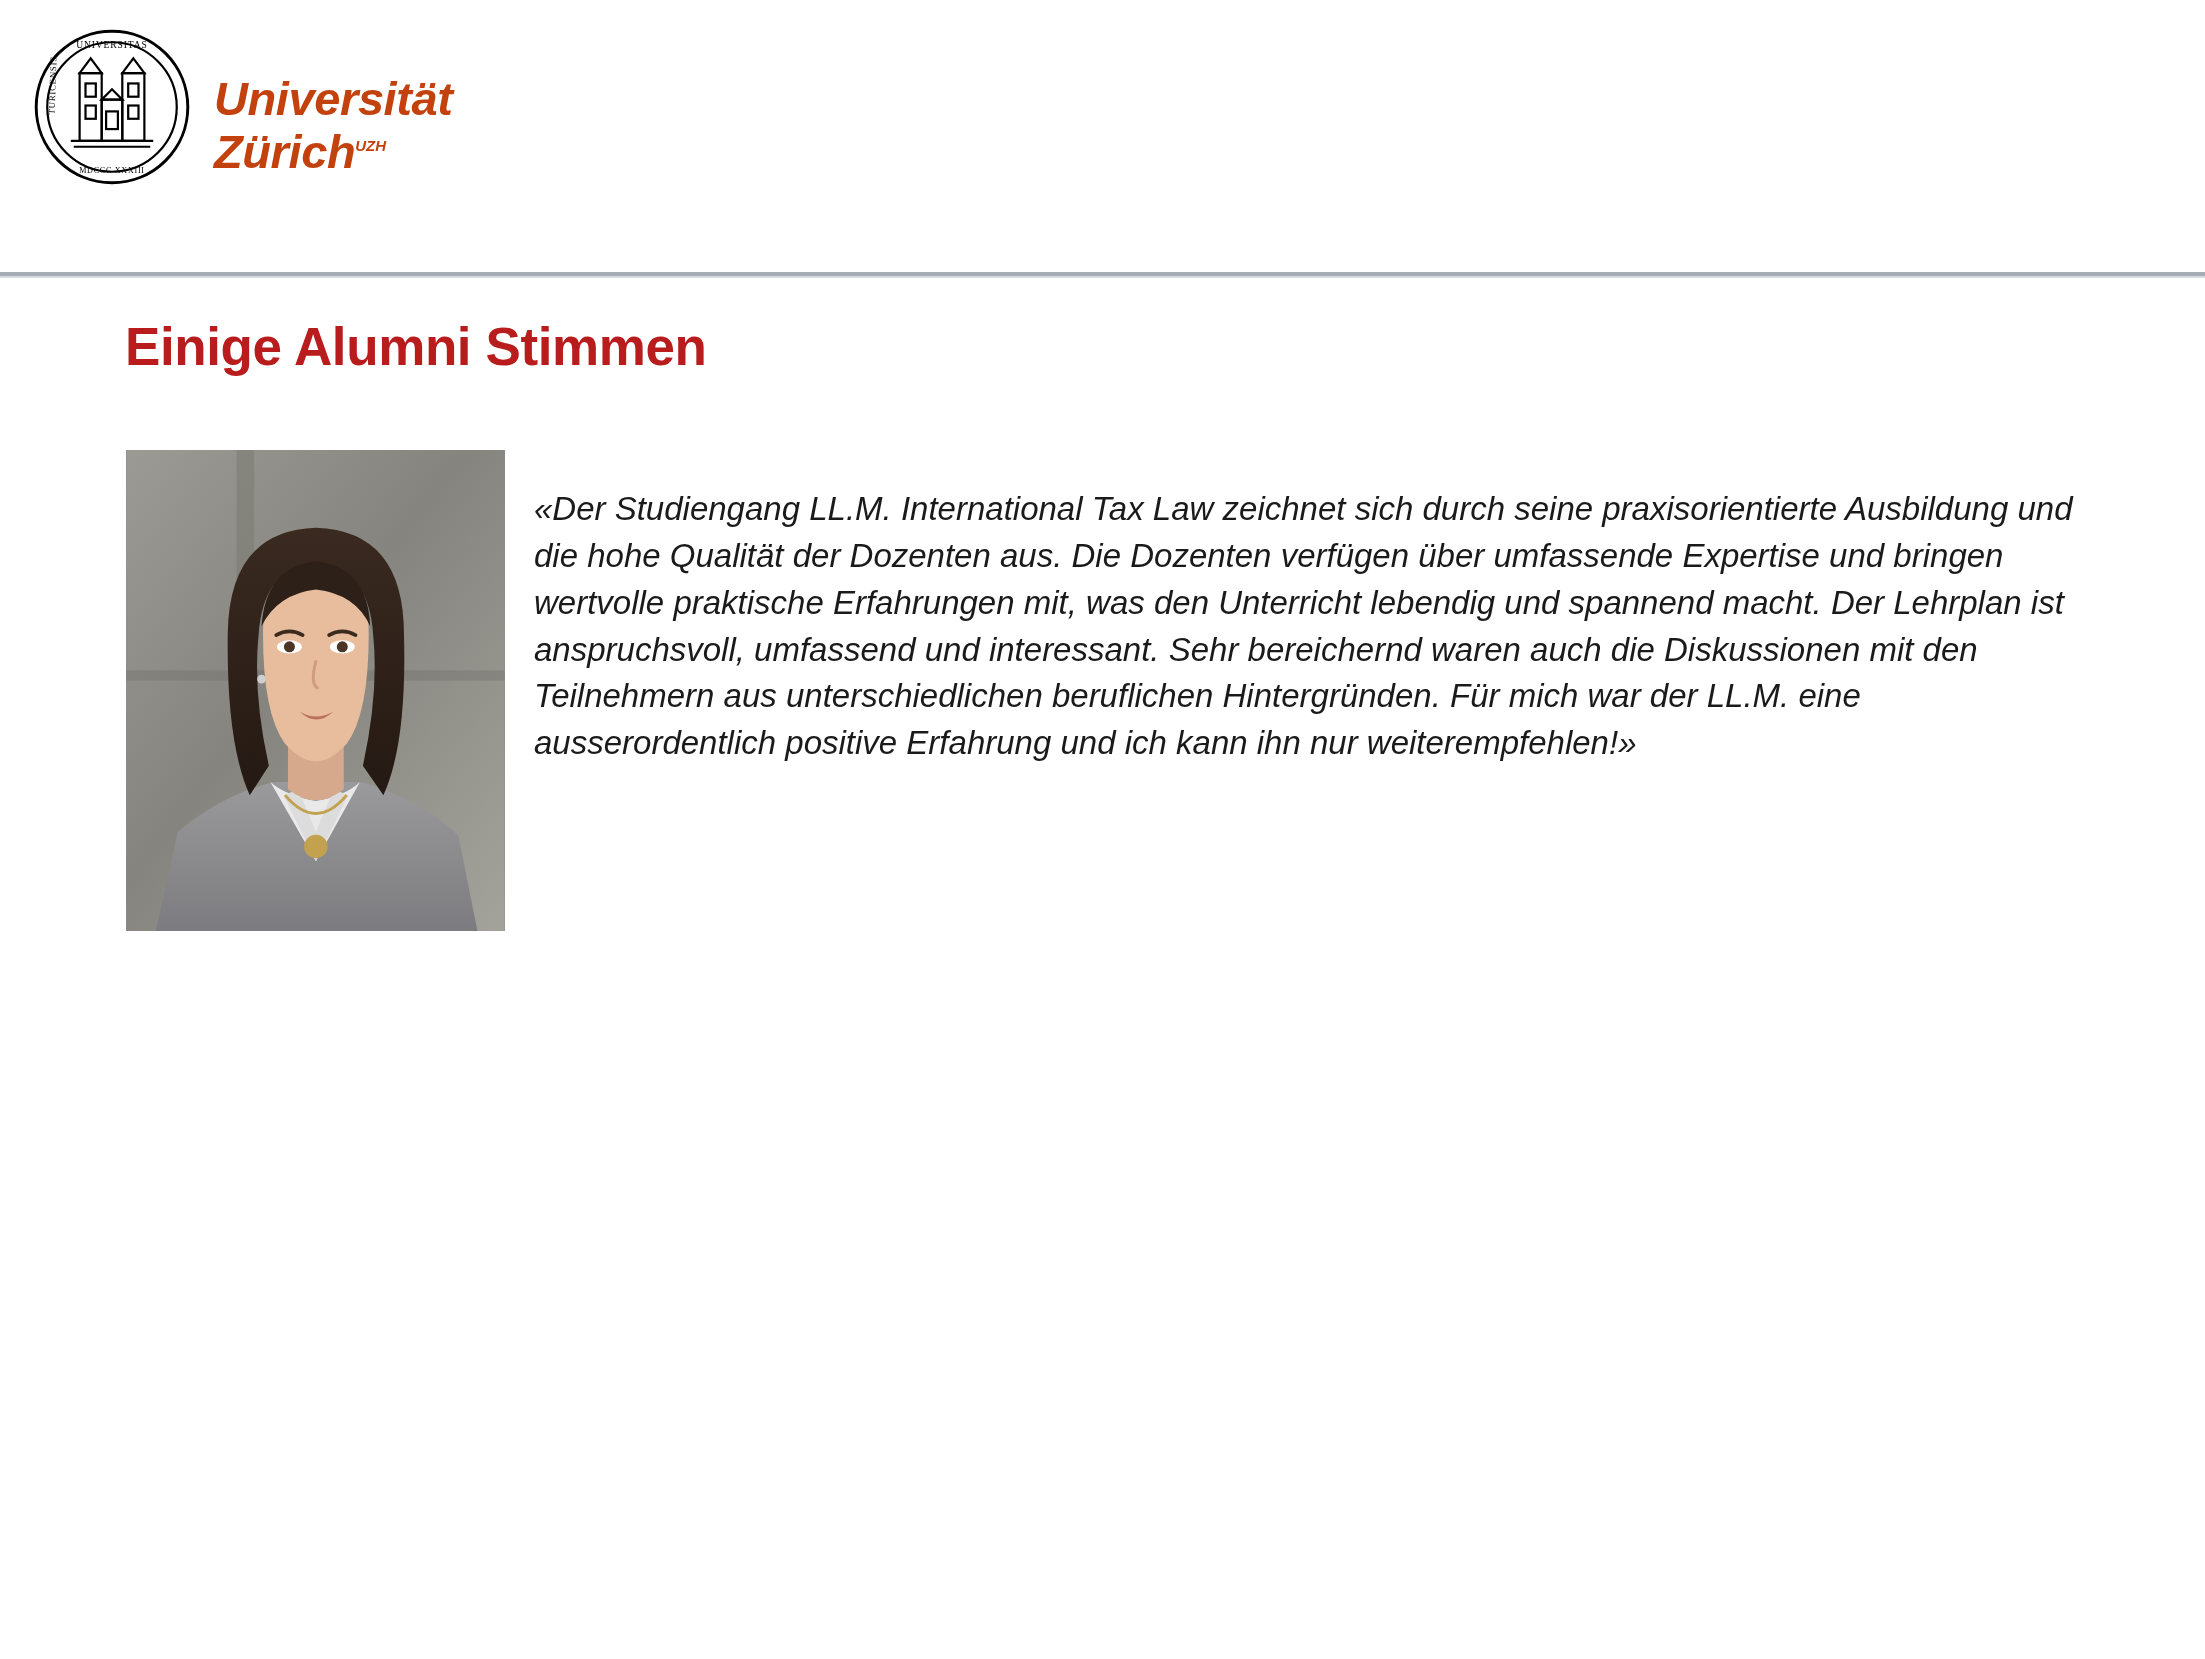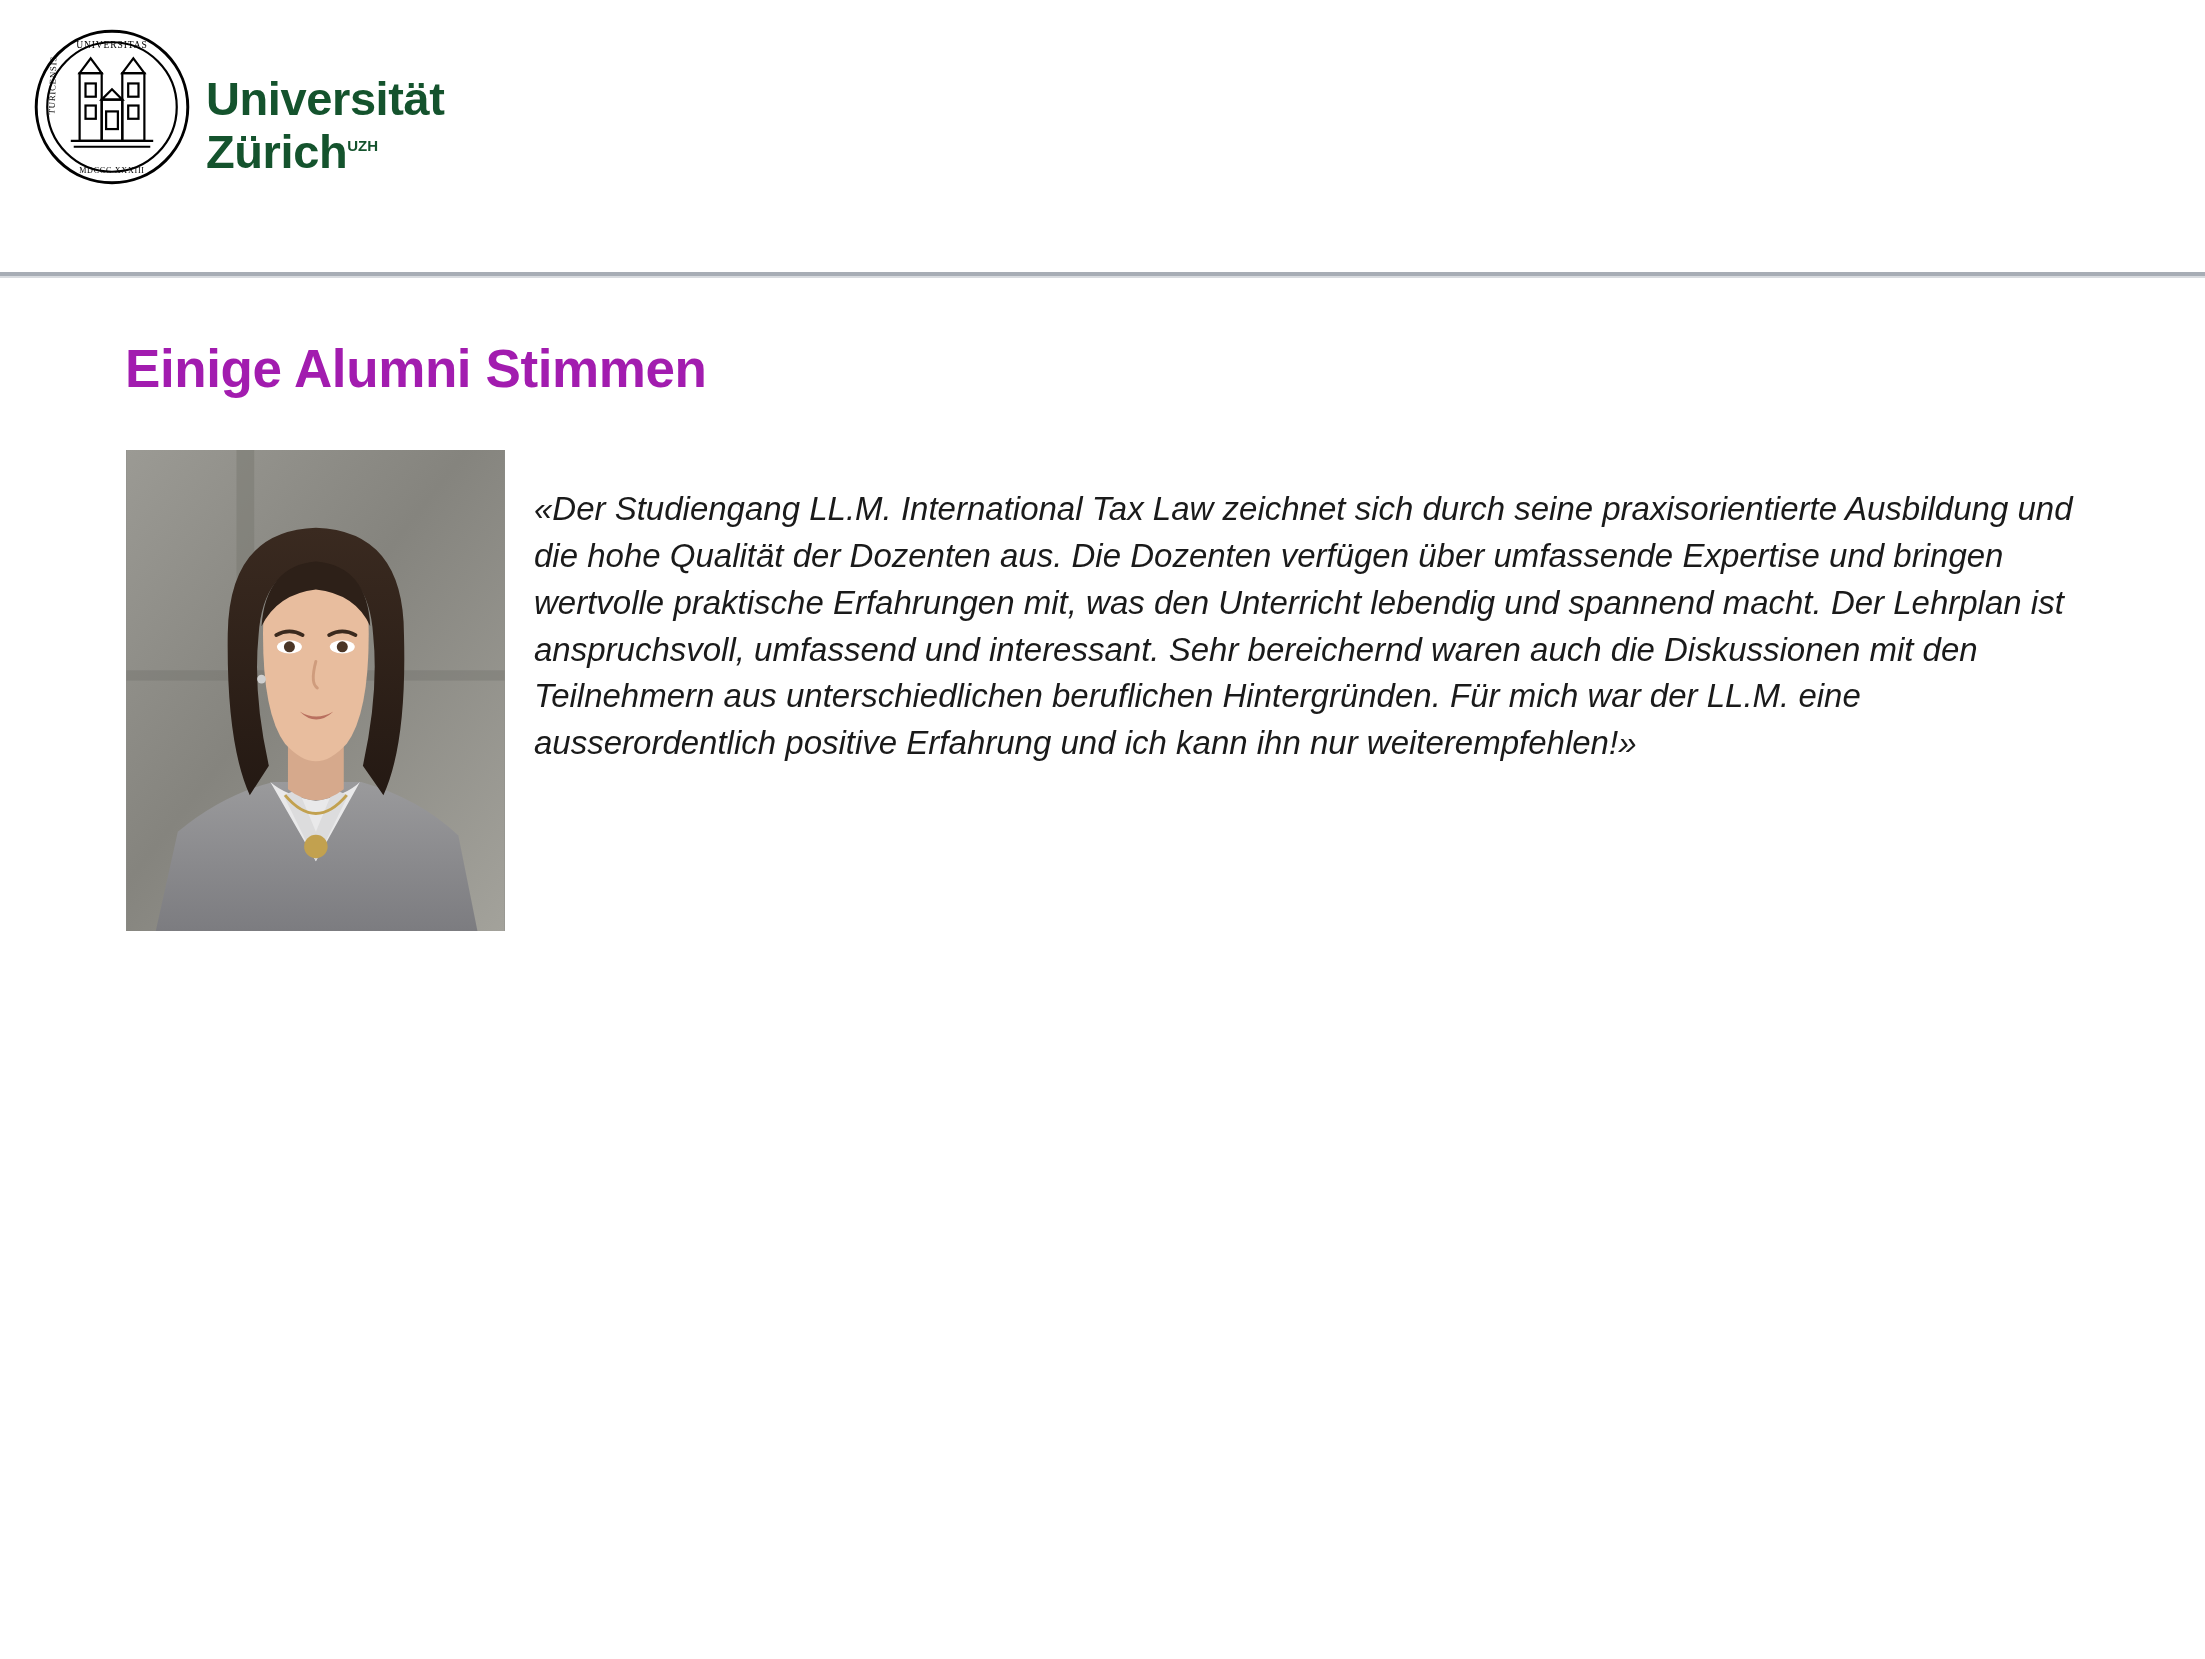--- a/index.html
+++ b/index.html
@@ -32,29 +32,30 @@
     display: flex;
     align-items: flex-start;
     justify-content: center;
   }
   .logo-seal {
     width: 156px;
     height: 156px;
     flex: 0 0 auto;
   }
   .logo-wordmark {
-    margin-left: 16px;
+    margin-left: 24px;
     margin-top: 44px;
     font-family: "Liberation Sans", sans-serif;
     font-weight: bold;
     font-size: 47px;
     line-height: 1.12;
     letter-spacing: -0.4px;
-    color: #14532d;
+    color: #c2410c;
     white-space: nowrap;
+    font-style: italic;
   }
   .logo-wordmark .sup {
     font-size: 15px;
     vertical-align: super;
     font-weight: bold;
     letter-spacing: 0px;
   }
   .header-subtitle {
     position: absolute;
     left: 210px;
@@ -78,24 +79,24 @@
     top: 276px;
     width: 2205px;
     height: 1.5px;
     background: #d8dbdf;
   }
 
   
   .slide-title {
     position: absolute;
     left: 125px;
-    top: 338px;
+    top: 316px;
     font-size: 53px;
     font-weight: bold;
-    color: #a21caf;
+    color: #b91c1c;
     letter-spacing: -0.4px;
     white-space: nowrap;
     text-align: right;
   }
 
   
   .portrait {
     position: absolute;
     left: 126px;
     top: 450px;

